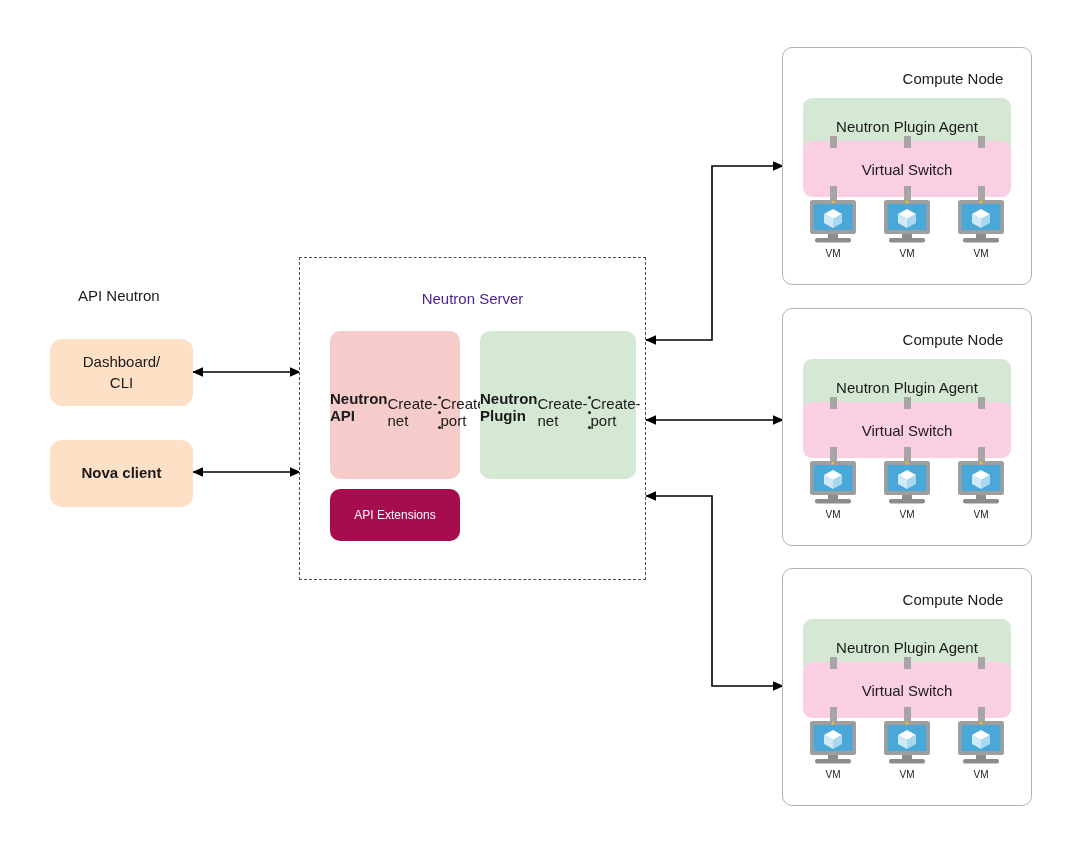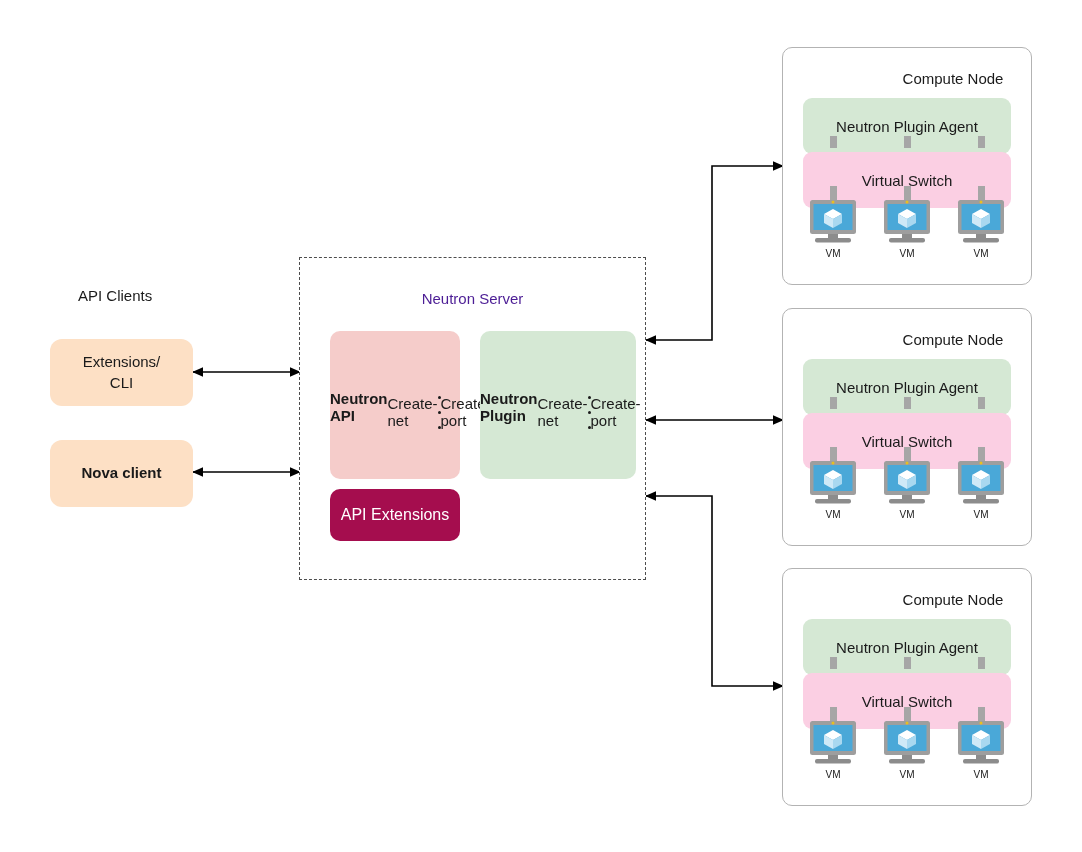--- a/index.html
+++ b/index.html
@@ -107,21 +107,21 @@
     height: 3px;
     border-radius: 50%;
     background: #1a1a1a;
     margin: 6px 0;
   }
 
   .ext-box {
     background: #a50d4e;
     border-radius: 10px;
     color: #ffffff;
-    font-size: 16px;
+    font-size: 12px;
   }
 
   
   .db-cyl {
     position: absolute;
     z-index: 2;
   }
   .db-label {
     position: absolute;
     width: 100%;
@@ -156,21 +156,21 @@
     right: 20px;
     height: 56px;
     border-radius: 9px;
     display: flex;
     align-items: center;
     justify-content: center;
     font-size: 15px;
     color: #1a1a1a;
   }
   .cn-agent  { top: 50px;  background: #d5e8d4; }
-  .cn-switch { top: 104px; background: #fbcfe3; }
+  .cn-switch { top: 93px; background: #fbcfe3; }
 
   
   .stub {
     position: absolute;
     width: 7px;
     background: #a6a6a6;
     z-index: 2;
   }
 
   
@@ -210,25 +210,25 @@
 
     <line x1="193" y1="472" x2="300" y2="472" stroke="#000000" stroke-width="1.6" marker-start="url(#arrStart)" marker-end="url(#arrEnd)"></line>
 
     <path d="M 783 166 L 712 166 L 712 340 L 646 340" fill="none" stroke="#000000" stroke-width="1.6" marker-start="url(#arrStart)" marker-end="url(#arrEnd)"></path>
 
     <line x1="646" y1="420" x2="783" y2="420" stroke="#000000" stroke-width="1.6" marker-start="url(#arrStart)" marker-end="url(#arrEnd)"></line>
 
     <path d="M 646 496 L 712 496 L 712 686 L 783 686" fill="none" stroke="#000000" stroke-width="1.6" marker-start="url(#arrStart)" marker-end="url(#arrEnd)"></path>
   </svg>
 
-  <div class="label-plain" style="left:78px; top:287px;">API Clients</div>
+  <div class="label-plain" style="left:78px; top:287px;">API Neutron</div>
 
   <div class="node client-box" style="left:50px; top:339px; width:143px; height:67px;">
     <div>
-      <div>Extensions/</div>
+      <div>Dashboard/</div>
       <div>CLI</div>
     </div>
   </div>
 
   <div class="node client-box" style="left:50px; top:440px; width:143px; height:67px;font-weight:bold;">
     <div>Nova client</div>
   </div>
 
   <div class="server-container" style="left:299px; top:257px; width:347px; height:323px;">
 

